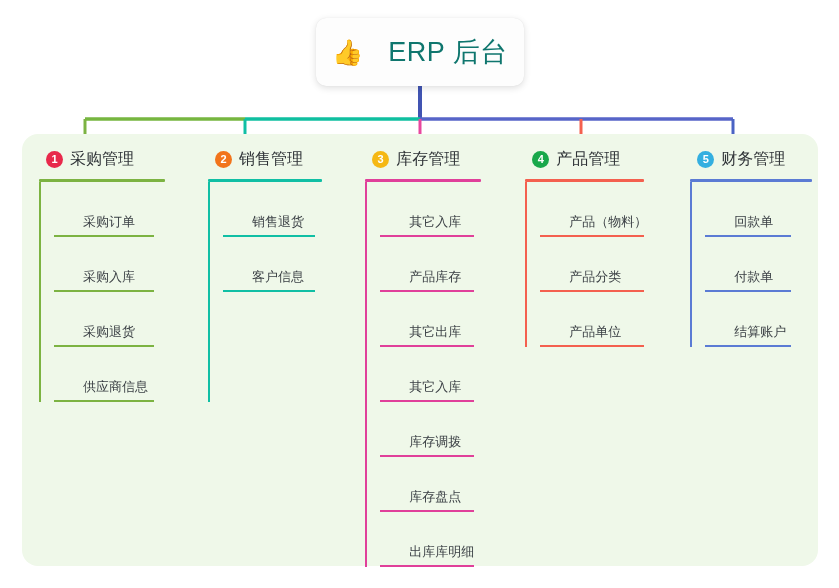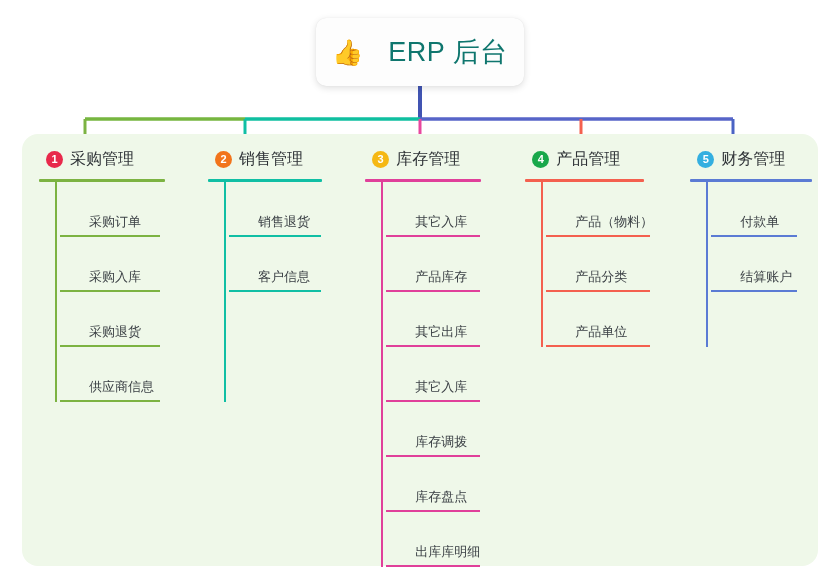--- a/index.html
+++ b/index.html
@@ -114,22 +114,22 @@
   }
   .head-rule {
     height: 3px;
     margin-top: 7px;
     margin-left: 3px;
     border-radius: 1px;
   }
 
   .leaves {
     position: relative;
-    margin-left: 19px;
-    padding-left: 5px;
+    margin-left: 3px;
+    padding-left: 15px;
   }
   .spine {
     position: absolute;
     left: 0;
     top: 0;
     bottom: 0;
     width: 2px;
   }
   .leaf {
     position: relative;
@@ -299,20 +299,24 @@
       </div>
       <div class="column col-4">
         <div class="col-head">
           <span class="badge" style="background: rgb(52, 175, 224);">5</span>
           <span class="col-title">财务管理</span>
         </div>
         <div class="head-rule" style="background: rgb(91, 123, 212);"></div>
         <div class="leaves">
           <div class="spine" style="background: rgb(91, 123, 212); height: 165px;"></div>
           <div class="leaf">
+            <span class="leaf-label">回款单</span>
+            <div class="leaf-rule" style="background: rgb(91, 123, 212);"></div>
+          </div>
+          <div class="leaf">
             <span class="leaf-label">付款单</span>
             <div class="leaf-rule" style="background: rgb(91, 123, 212);"></div>
           </div>
           <div class="leaf">
             <span class="leaf-label">结算账户</span>
             <div class="leaf-rule" style="background: rgb(91, 123, 212);"></div>
           </div>
         </div>
       </div>
     </div>

